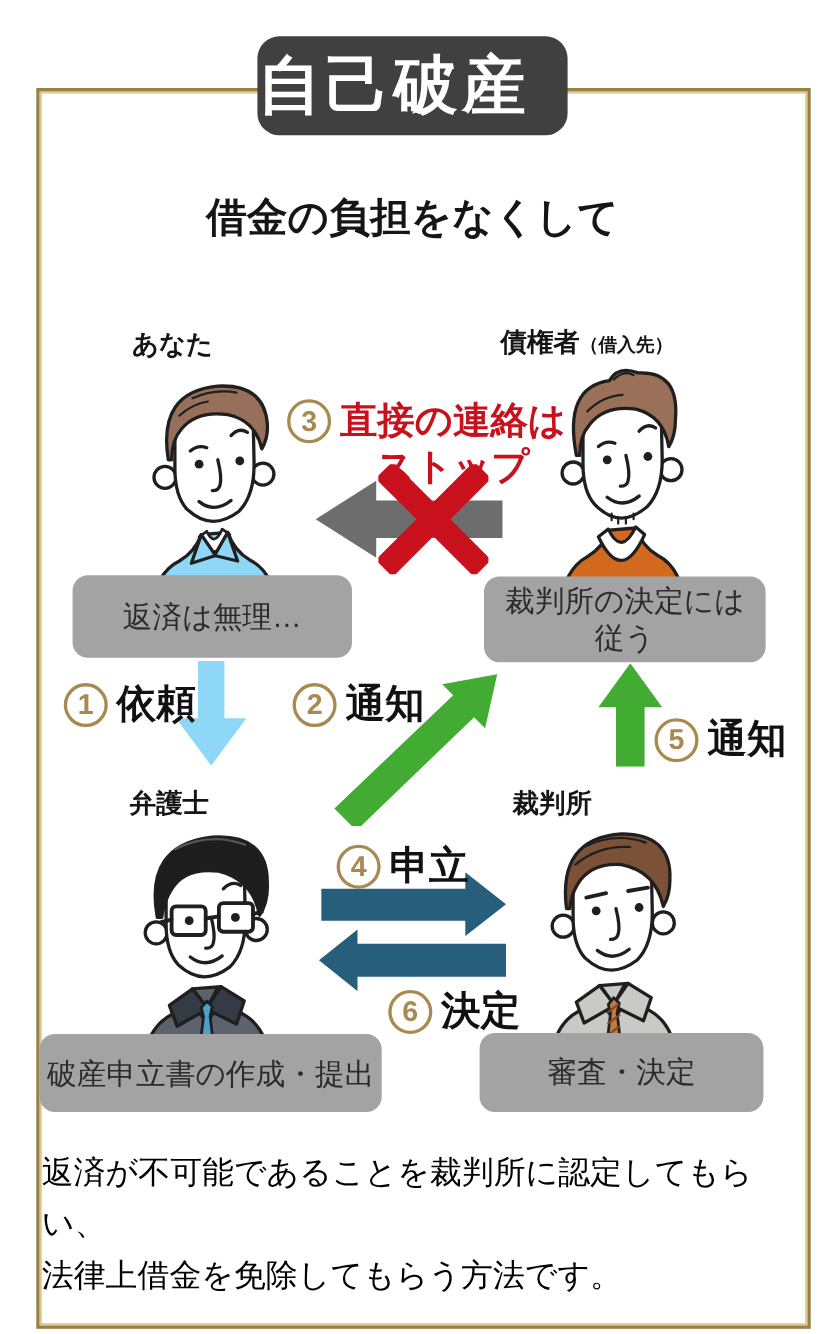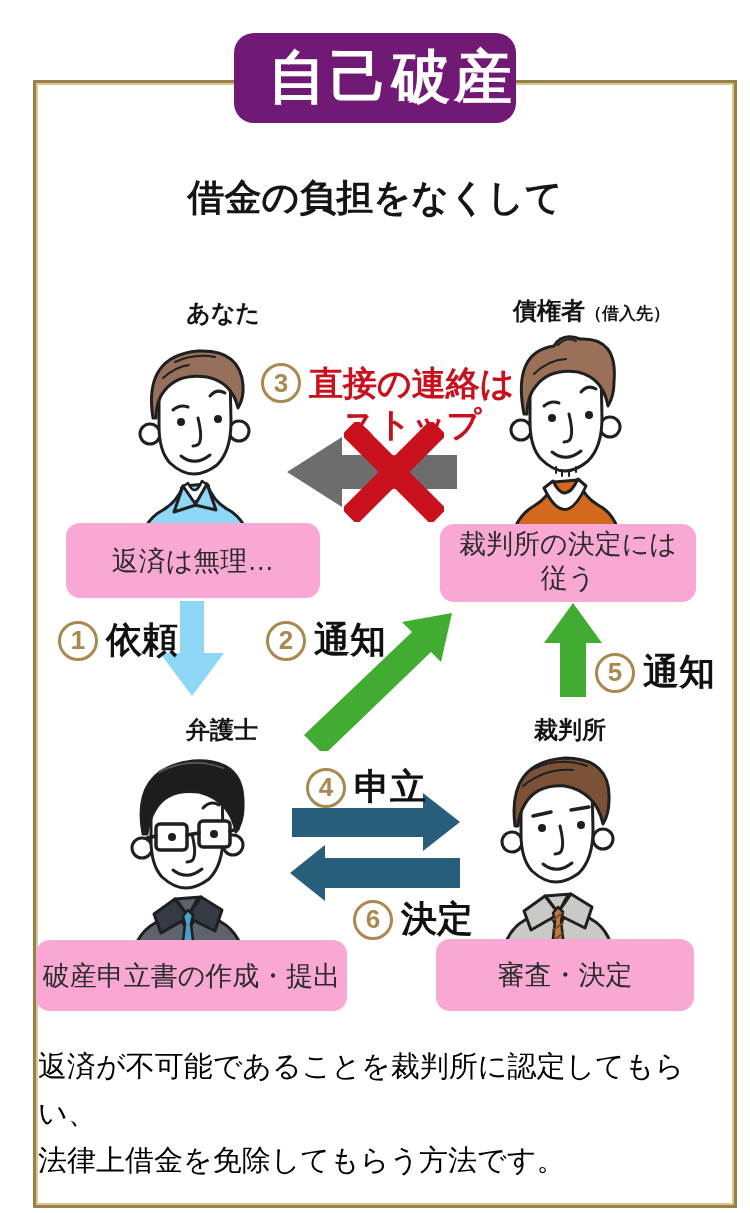--- a/index.html
+++ b/index.html
@@ -3,34 +3,34 @@
 <meta charset="utf-8">
 <style>
   * { margin:0; padding:0; box-sizing:border-box; }
   body { background:#fff; font-family:"Liberation Sans","DejaVu Sans",sans-serif; }
   #page { position:relative; width:750px; height:1213px; background:#fff; overflow:hidden; }
 
   .frame { position:absolute; left:33px; top:80px; width:704px; height:1128px;
            border:3px solid #9a7f47; box-shadow: inset 0 0 0 2px #d8c892; z-index:1; }
 
   .badge { position:absolute; left:234px; top:33px; width:282px; height:90px;
-           background:#701a75; border-radius:20px; z-index:5;
-           display:flex; align-items:center; justify-content:flex-end;
+           background:#404040; border-radius:20px; z-index:5;
+           display:flex; align-items:center; justify-content:flex-start;
            color:#fff; font-size:58px; font-weight:bold; letter-spacing:4px; }
 
   .subtitle { position:absolute; left:0; top:162px; width:750px; z-index:2;
               text-align:center; font-size:37px; font-weight:bold; color:#151515; line-height:46px;margin-top:13px; }
 
   .actor-label { position:absolute; z-index:3; font-weight:bold; color:#151515;
-                 font-size:24px; text-align:right; white-space:nowrap; }
+                 font-size:24px; text-align:left; white-space:nowrap; }
   .actor-label .note { font-size:17px; }
 
   .person { position:absolute; z-index:2; }
 
-  .speech { position:absolute; z-index:4; background:#f9a8d4; border-radius:14px;
+  .speech { position:absolute; z-index:4; background:#a3a3a3; border-radius:14px;
             display:flex; flex-direction:column; align-items:center; justify-content:center;
             text-align:center; font-size:27px; color:#2b2b2b; line-height:34px; }
 
   .arrow { position:absolute; z-index:3; }
 
   .step { position:absolute; z-index:6; display:flex; align-items:center; gap:8px; }
   .step-circle { width:40px; height:40px; border:3px solid #a8894f; border-radius:50%;
                  color:#a8894f; font-weight:bold; font-size:26px; flex:0 0 40px;
                  display:flex; align-items:center; justify-content:center; }
   .step-label { font-size:36px; font-weight:bold; color:#111; white-space:nowrap; }
@@ -158,21 +158,21 @@
       <circle cx="77" cy="88" r="4" fill="#1f1f1f" stroke="none"></circle>
       <circle cx="116" cy="85" r="4" fill="#1f1f1f" stroke="none"></circle>
       <path d="M95,86 Q99,102 97,109 Q96,114 90,114" fill="none"></path>
       <path d="M78,124 Q92,135 107,123" fill="none"></path>
     </g>
   </svg>
 
   <div class="speech" style="left:66px; top:523px; width:254px; height:75px;">
     <div>返済は無理…</div>
   </div>
-  <div class="speech" style="left:440px; top:524px; width:256px; height:78px;font-family:Liberation Mono, monospace;">
+  <div class="speech" style="left:440px; top:524px; width:256px; height:78px;">
     <div>裁判所の決定には</div>
     <div>従う</div>
   </div>
   <div class="speech" style="left:36px; top:940px; width:311px; height:71px;text-align:right;">
     <div>破産申立書の作成・提出</div>
   </div>
   <div class="speech" style="left:436px; top:939px; width:258px; height:72px;">
     <div>審査・決定</div>
   </div>
 

